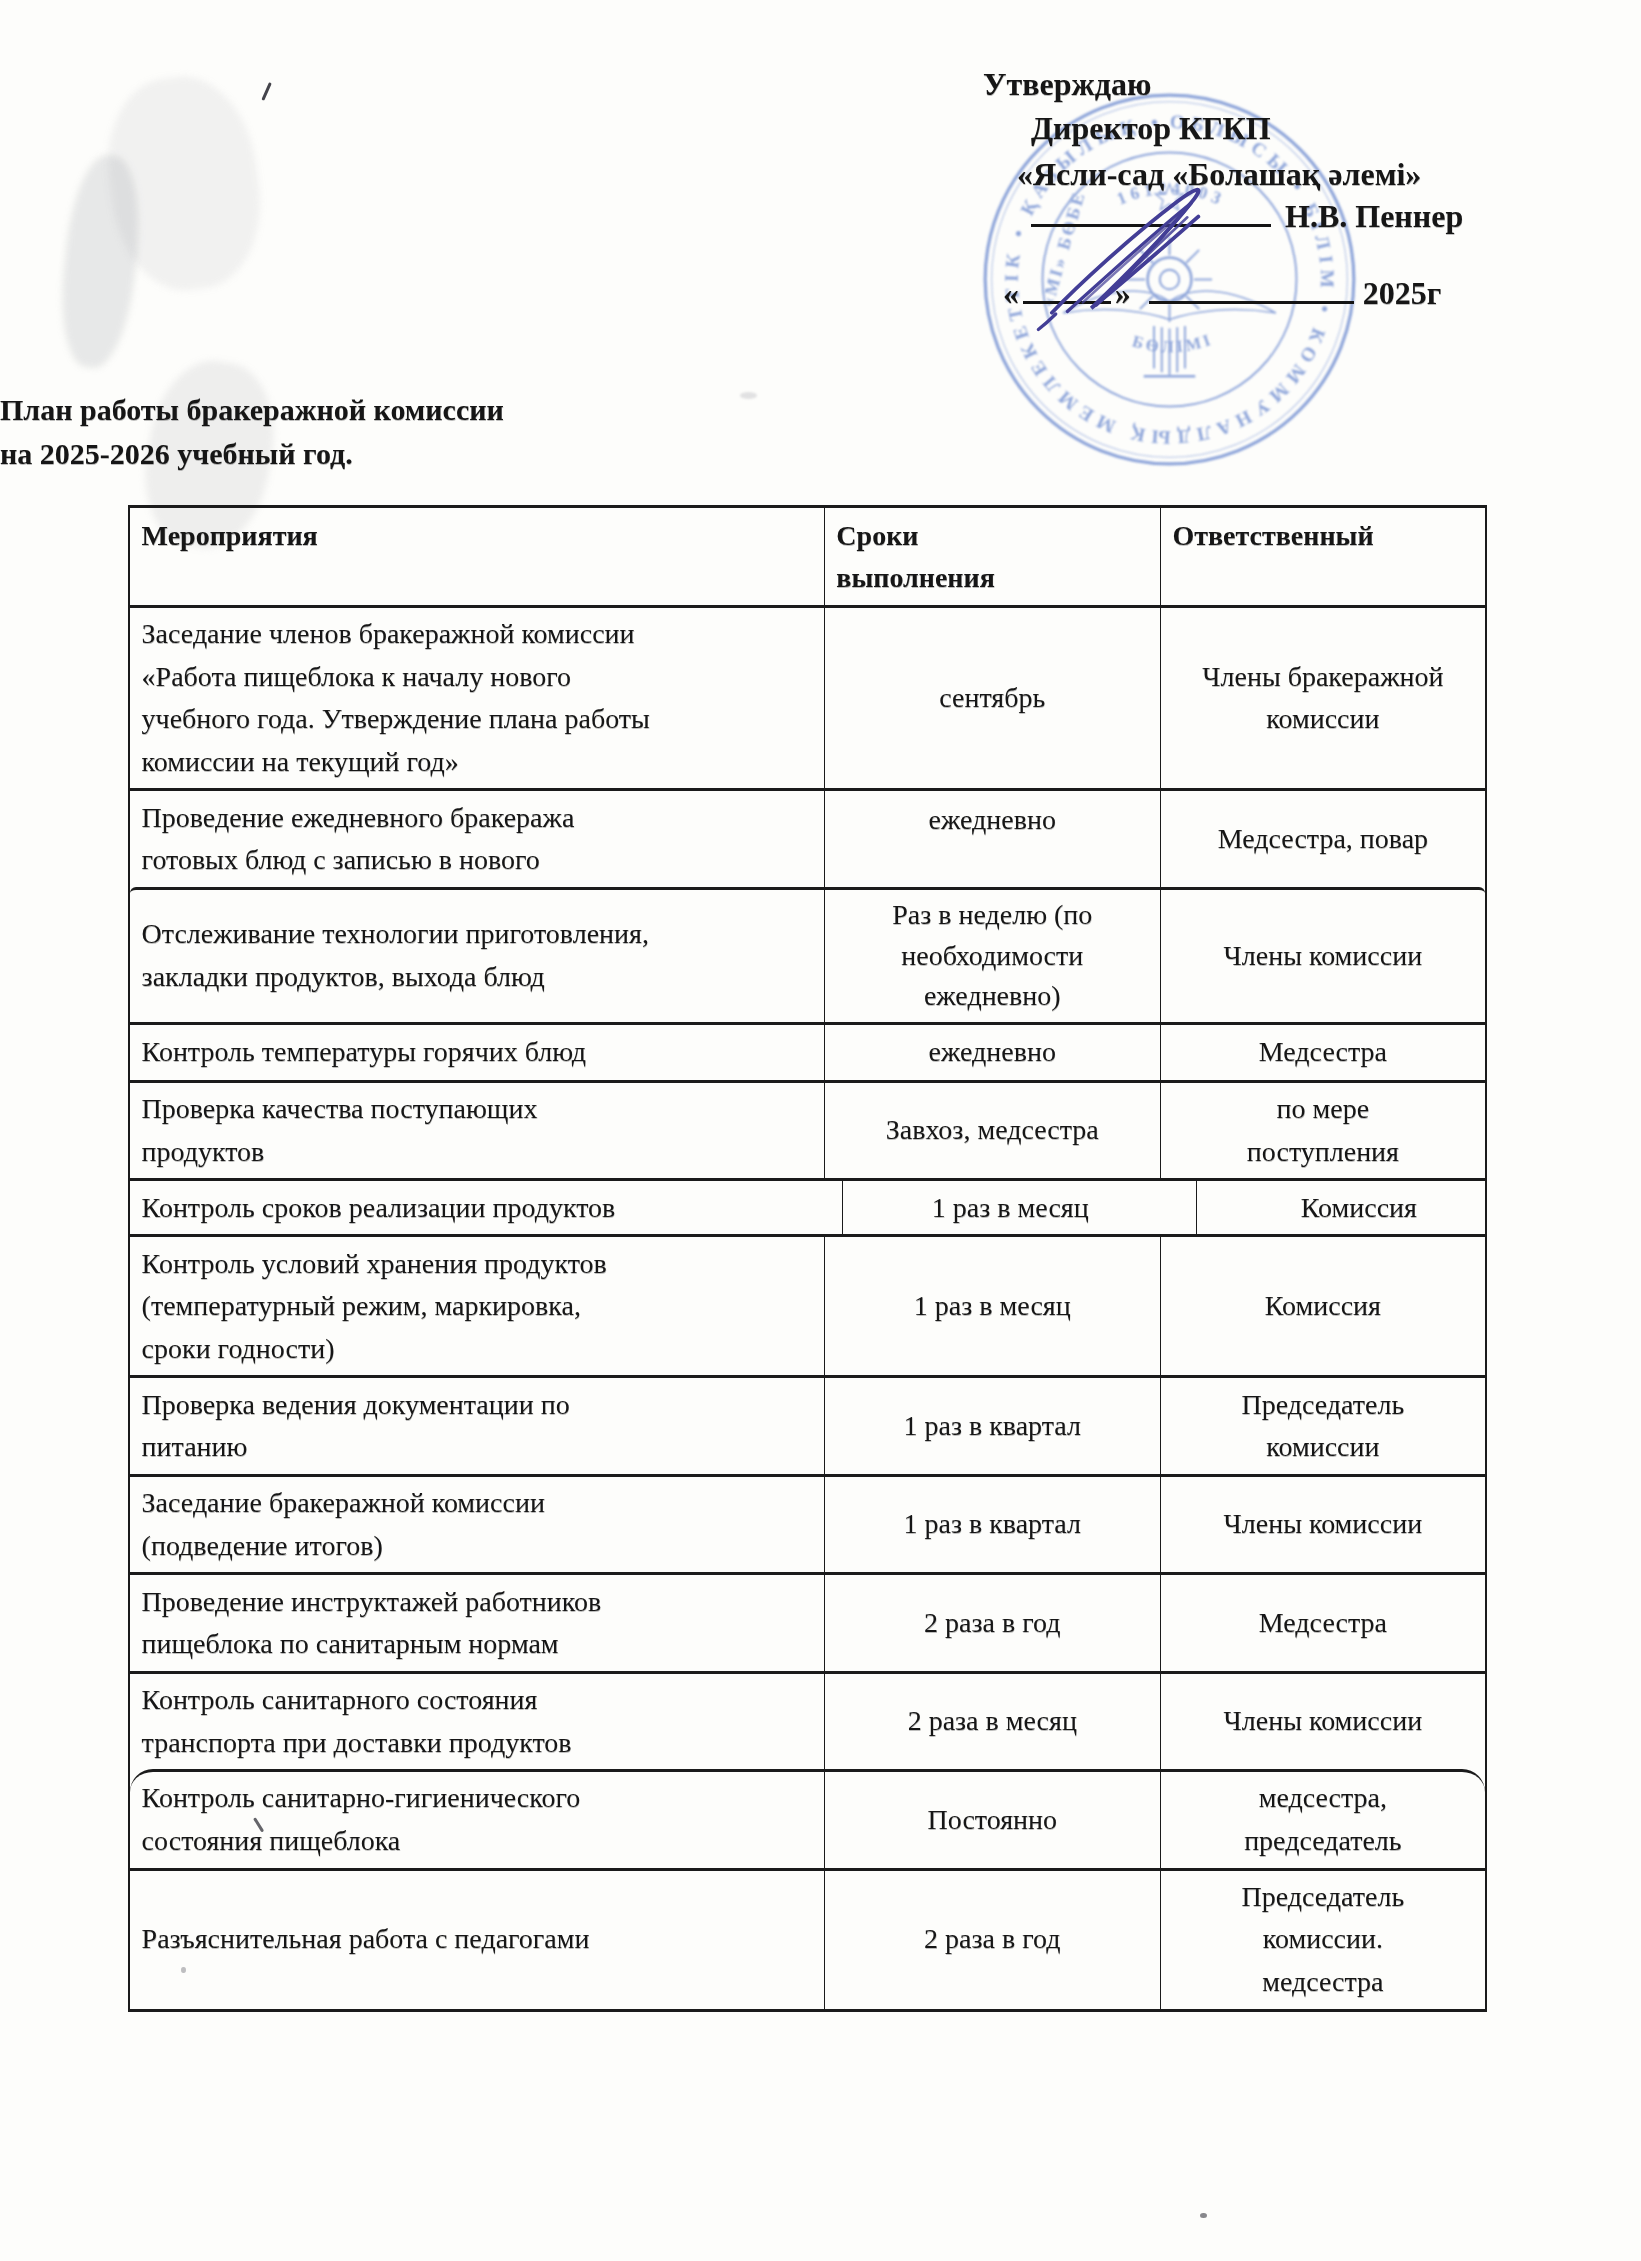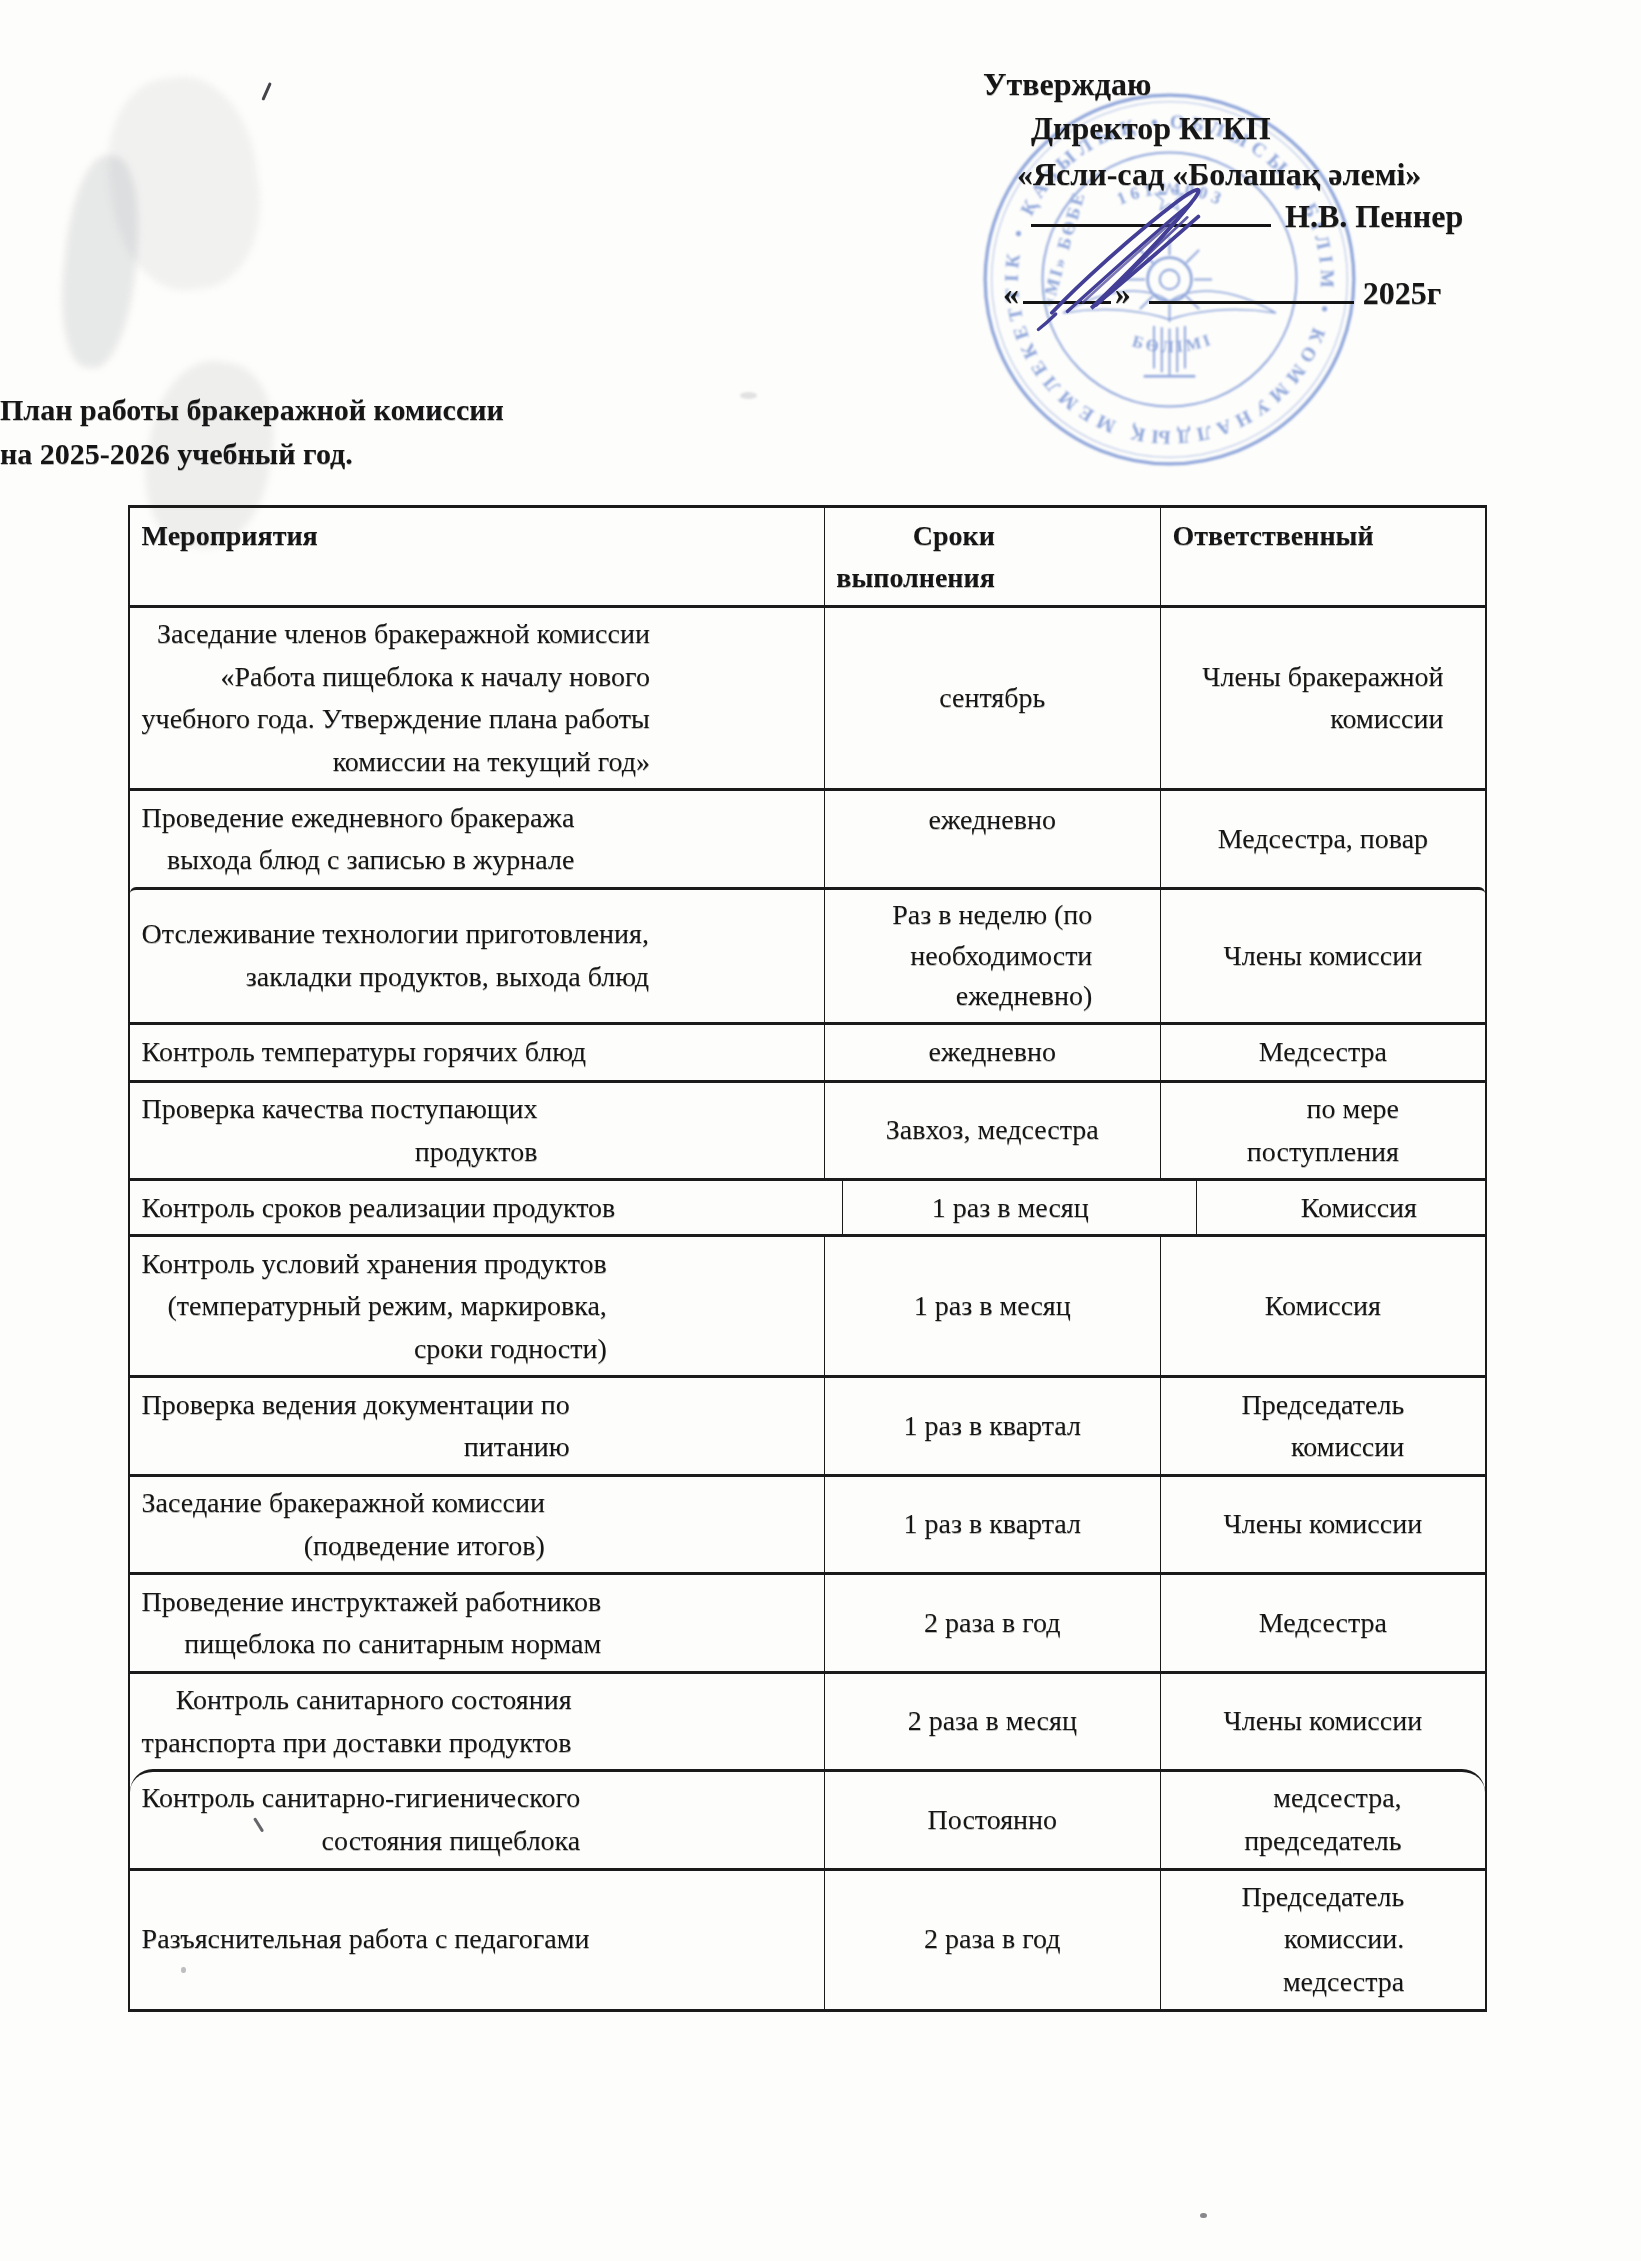--- a/index.html
+++ b/index.html
@@ -45,21 +45,21 @@
          font-weight:bold;font-size:30px;line-height:1.45;}
 
   
   .plan-table{
     position:absolute;left:128px;top:505px;width:1355px;z-index:2;
     border:2.6px solid #1b1b1b;border-top-width:3.2px;border-bottom-width:3.2px;
     background:transparent;font-size:28px;line-height:1.52;
   }
   .row{display:grid;grid-template-columns:51.2% 24.8% 24%;}
   .cell{padding:5.2px 11.6px 5.2px 11.6px;display:flex;align-items:center;min-width:0;}
-  .cell span{white-space:pre-line;display:block;text-align:right;}
+  .cell span{white-space:pre-line;display:block;}
   .c1{justify-content:flex-start;text-align:left;}
   .c2,.c3{justify-content:center;text-align:center;border-left:1.9px solid #1b1b1b;}
   .hrow{min-height:83px;font-weight:bold;}
   .hrow .cell{align-items:flex-start;justify-content:flex-start;text-align:left;padding-top:6.5px;}
   #tbody .row{border-top:3.2px solid #1b1b1b;}
   #tbody .row:nth-child(1){min-height:174px;}
   #tbody .row:nth-child(2){min-height:85px;}
   #tbody .row:nth-child(2) .c2{align-items:flex-start;padding-top:7.7px;}
   #tbody .row:nth-child(3){min-height:121px;border-radius:6px;}
   #tbody .row:nth-child(3) .c2{line-height:1.45;}
@@ -184,21 +184,21 @@
           <span class="txt">сентябрь</span>
         </div>
     <div class="cell c3">
           <span class="txt">Члены бракеражной
 комиссии</span>
         </div>
   </div>
       <div class="row">
     <div class="cell c1">
           <span class="txt">Проведение ежедневного бракеража
-выхода блюд с записью в журнале</span>
+готовых блюд с записью в нового</span>
         </div>
     <div class="cell c2">
           <span class="txt">ежедневно</span>
         </div>
     <div class="cell c3">
           <span class="txt">Медсестра, повар</span>
         </div>
   </div>
       <div class="row">
     <div class="cell c1">

